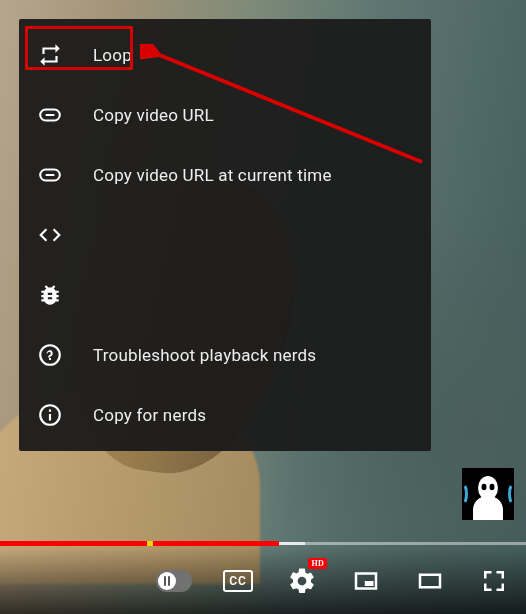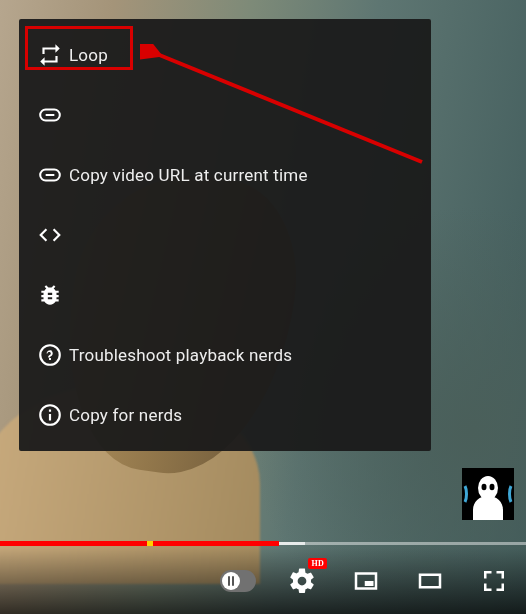--- a/index.html
+++ b/index.html
@@ -21,21 +21,21 @@
   }
   .shoulder { position:absolute; left:20px; bottom:-40px; width:280px; height:200px;
     background:linear-gradient(100deg,#c9ab7e,#a38a5e); border-radius:50% 50% 0 0; filter:blur(1px);} 
 
   
   .ctx {
     position:absolute; left:19px; top:19px; width:412px;
     background:rgba(26,26,26,0.95); color:#fff; padding:6px 0;
     border-radius:2px;
   }
-  .mi { display:flex; align-items:center; height:60px; padding:0 18px; gap:6px; font-size:17px; letter-spacing:.2px;}
+  .mi { display:flex; align-items:center; height:60px; padding:0 18px; gap:30px; font-size:17px; letter-spacing:.2px;}
   .mi .ic { width:26px; height:26px; display:flex; align-items:center; justify-content:center; flex:0 0 26px;}
   .mi .ic svg { width:26px; height:26px; fill:#fff; }
   .mi span.label { color:#eee; }
 
   
   .hl { position:absolute; left:25px; top:26px; width:108px; height:44px; border:3px solid #d80000; pointer-events:none;}
   
   .arrow { position:absolute; left:140px; top:44px; width:290px; height:130px; pointer-events:none;}
 
   
@@ -81,20 +81,21 @@
           </svg>
       </span>
       <span class="label">Loop</span>
     </div>
     <div class="mi">
       <span class="ic">
         <svg viewBox="0 0 24 24">
             <path d="M3.9 12a4.1 4.1 0 014.1-4.1h4V6H8a6 6 0 000 12h4v-1.9H8A4.1 4.1 0 013.9 12zM16 6h-4v1.9h4a4.1 4.1 0 010 8.2h-4V18h4a6 6 0 000-12zm-8 5h8v2H8z"></path>
           </svg>
       </span>
+      <span class="label">Copy video URL</span>
     </div>
     <div class="mi">
       <span class="ic">
         <svg viewBox="0 0 24 24">
             <path d="M3.9 12a4.1 4.1 0 014.1-4.1h4V6H8a6 6 0 000 12h4v-1.9H8A4.1 4.1 0 013.9 12zM16 6h-4v1.9h4a4.1 4.1 0 010 8.2h-4V18h4a6 6 0 000-12zm-8 5h8v2H8z"></path>
           </svg>
       </span>
       <span class="label">Copy video URL at current time</span>
     </div>
     <div class="mi">
@@ -157,20 +158,25 @@
     <div class="prog-buf" id="pbuf" style="left: 278.78px; width: 26.3px;"></div>
     <div class="adseg" id="pad" style="left: 147.28px; width: 6px;"></div>
   </div>
 
   <div class="controls">
     <div class="cbtn">
       <div class="autoplay">
           <div class="knob"></div>
         </div>
     </div>
+    <div class="cbtn">
+      <div class="cc-box">
+          <span>CC</span>
+        </div>
+    </div>
     <div class="cbtn gear">
       <svg viewBox="0 0 24 24">
           <path d="M19.14 12.94a7.14 7.14 0 000-1.88l2.03-1.58a.5.5 0 00.12-.64l-1.92-3.32a.5.5 0 00-.6-.22l-2.39.96a7.03 7.03 0 00-1.62-.94l-.36-2.54A.5.5 0 0013.9 2h-3.8a.5.5 0 00-.5.42l-.36 2.54c-.58.24-1.12.56-1.62.94l-2.39-.96a.5.5 0 00-.6.22L2.71 8.84a.5.5 0 00.12.64l2.03 1.58a7.14 7.14 0 000 1.88L2.83 14.5a.5.5 0 00-.12.64l1.92 3.32c.13.22.39.31.6.22l2.39-.96c.5.38 1.04.7 1.62.94l.36 2.54c.04.24.25.42.5.42h3.8c.25 0 .46-.18.5-.42l.36-2.54c.58-.24 1.12-.56 1.62-.94l2.39.96c.21.09.47 0 .6-.22l1.92-3.32a.5.5 0 00-.12-.64l-2.03-1.56zM12 15.5A3.5 3.5 0 1112 8.5a3.5 3.5 0 010 7z"></path>
         </svg>
       <span class="hd-badge">HD</span>
     </div>
     <div class="cbtn">
       <svg viewBox="0 0 24 24">
           <path d="M3 5h18v14H3V5zm2 2v10h14V7H5zm6 5h7v4h-7v-4z"></path>
         </svg>

